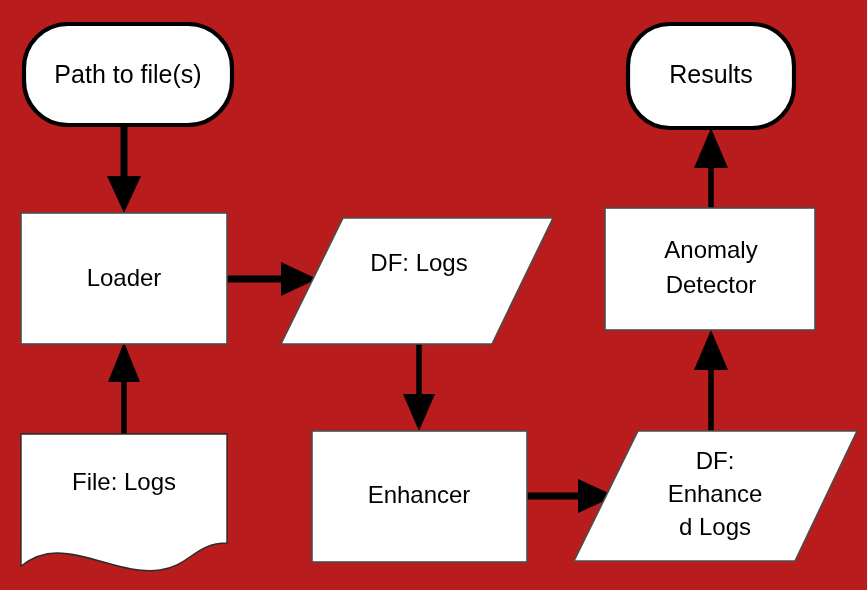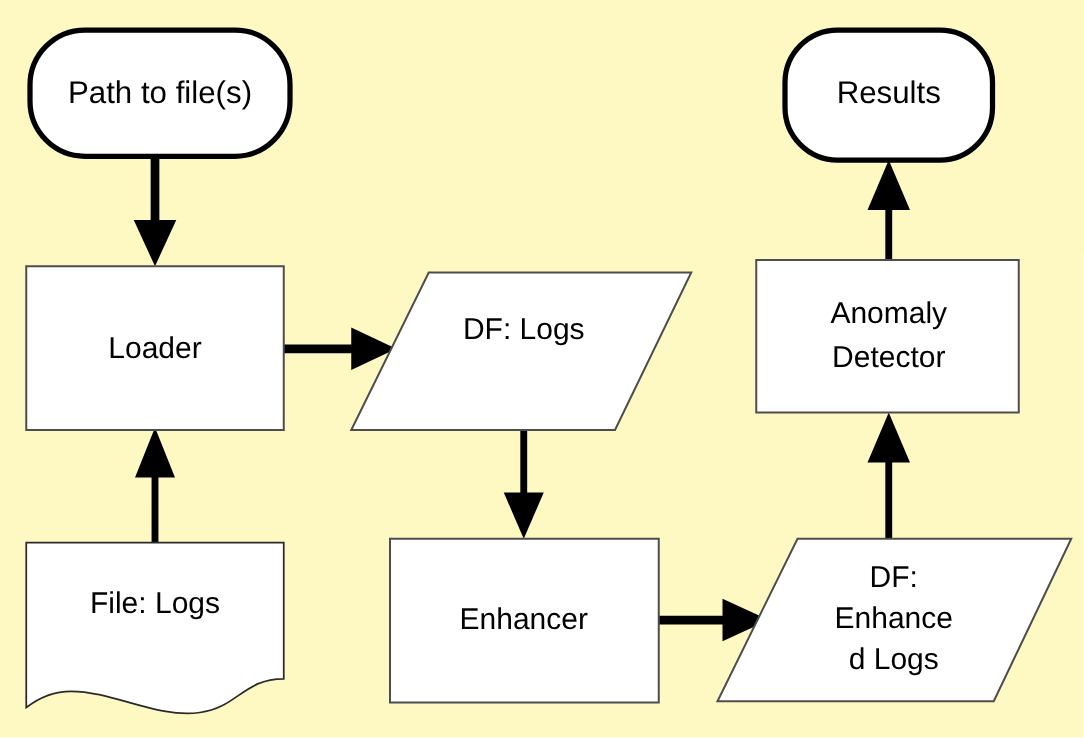--- a/index.html
+++ b/index.html
@@ -10,21 +10,21 @@
   body {
     width: 867px;
     height: 590px;
     font-family: "Liberation Sans", sans-serif;
     overflow: hidden;
   }
   #diagram-root {
     position: relative;
     width: 867px;
     height: 590px;
-    background: #fef9c3;
+    background: #b91c1c;
   }
   svg.flow {
     display: block;
     width: 867px;
     height: 590px;
   }
   .stroke-thin {
     stroke: #4d4d4d;
     stroke-width: 1.6;
     fill: #ffffff;

